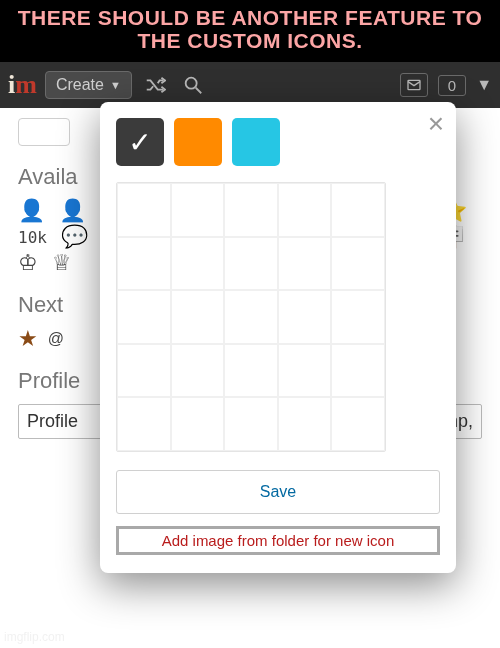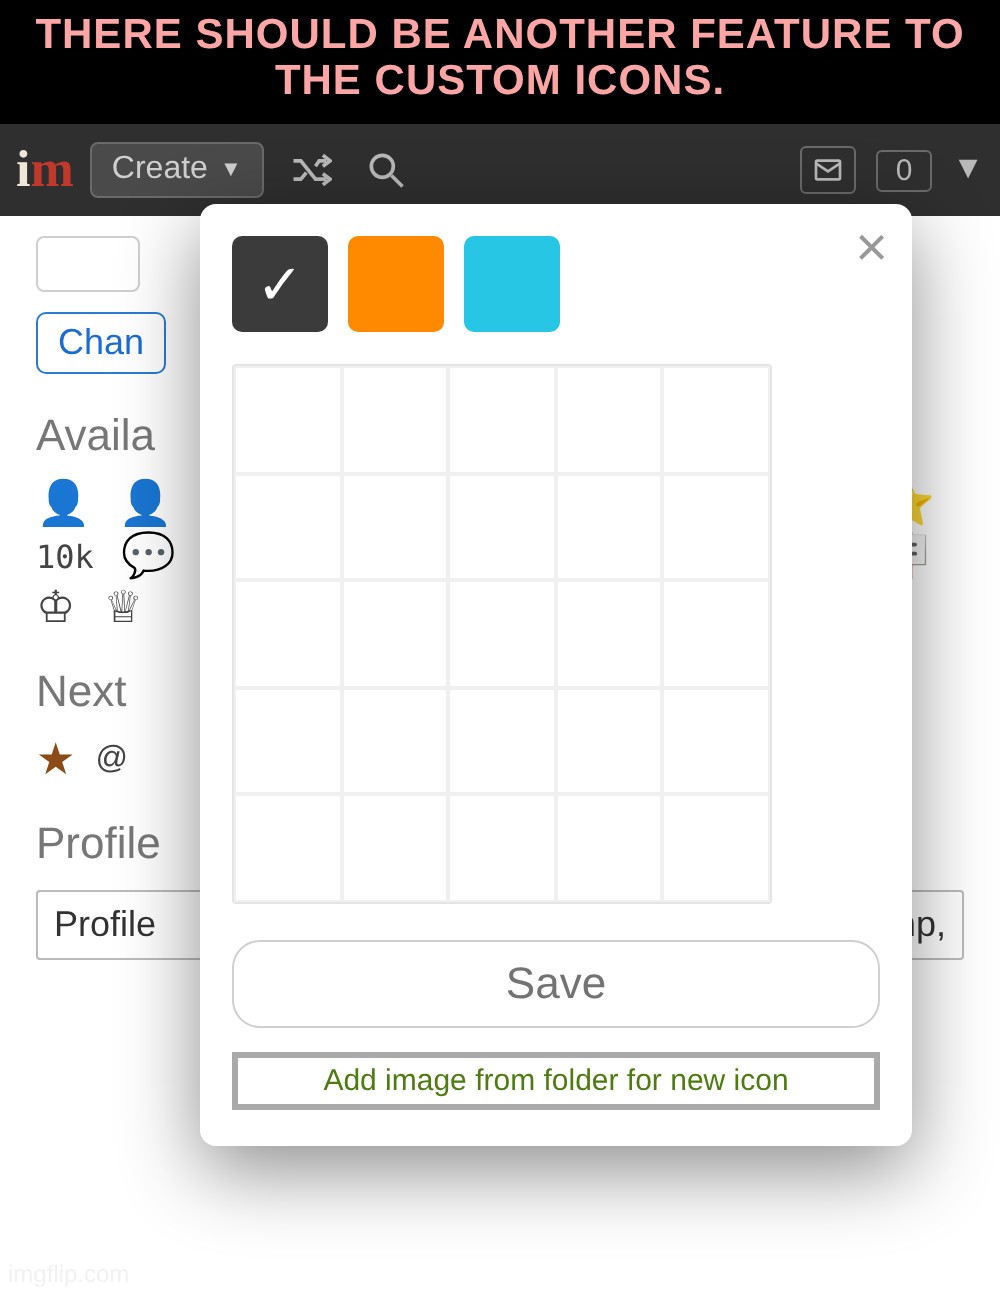--- a/index.html
+++ b/index.html
@@ -43,24 +43,24 @@
          box-shadow:0 12px 40px rgba(0,0,0,0.45);padding:16px 16px 18px;}
   .close-x{position:absolute;top:8px;right:12px;color:#999;font-size:28px;line-height:1;cursor:pointer;}
   .swatches{display:flex;gap:10px;margin-bottom:16px;}
   .sw{width:48px;height:48px;border-radius:5px;}
   .sw-check{background:#3b3b3b;display:flex;align-items:center;justify-content:center;color:#fff;font-size:28px;}
   .sw-orange{background:#ff8a00;}
   .sw-blue{background:#26c6e4;}
   .grid{display:grid;grid-template-columns:repeat(5,1fr);grid-template-rows:repeat(5,1fr);
         width:268px;height:268px;border:1px solid #e4e4e4;border-radius:2px;}
   .grid div{border:1px solid #f0f0f0;}
-  .save-btn{margin-top:18px;width:100%;height:44px;border:1px solid #d0d0d0;border-radius:14px;
-            background:#fff;font-size:22px;color:#737373;}
+  .save-btn{margin-top:18px;width:100%;height:44px;border:1px solid #d0d0d0;border-radius:3px;
+            background:#fff;font-size:16px;color:#0369a1;}
   .add-img-btn{margin-top:12px;width:100%;border:3px solid #a9a9a9;background:#fff;
-               color:#4d7c0f;font-size:15px;padding:3px 0;}
+               color:#b91c1c;font-size:15px;padding:3px 0;}
 
   .watermark{position:absolute;left:4px;bottom:4px;font-size:12px;color:#f0f0f0;opacity:.9;}
 </style>
 </head>
 <body>
 
 <div class="caption-band">
   <div class="line">THERE SHOULD BE ANOTHER FEATURE TO THE CUSTOM ICONS.</div>
 </div>
 
@@ -92,21 +92,20 @@
           <path d="M3 7l9 6 9-6"></path>
         </svg>
     </div>
     <div class="zero-box">0</div>
     <div class="bar-caret">▼</div>
   </div>
 </div>
 
 <div class="page">
   <div class="cropped-input"></div>
-  <div class="change-btn">Chan</div>
 
   <div class="sect">Availa</div>
   <div class="icon-row">
     <span class="mini" style="color:#bcbcbc">👤</span>
     <span class="mini" style="color:#111">👤</span>
     <span class="mini right-float star-r">⭐</span>
   </div>
   <div class="icon-row">
     <span class="tenk">10k</span>
     <span class="mini" style="color:#111">💬</span>

